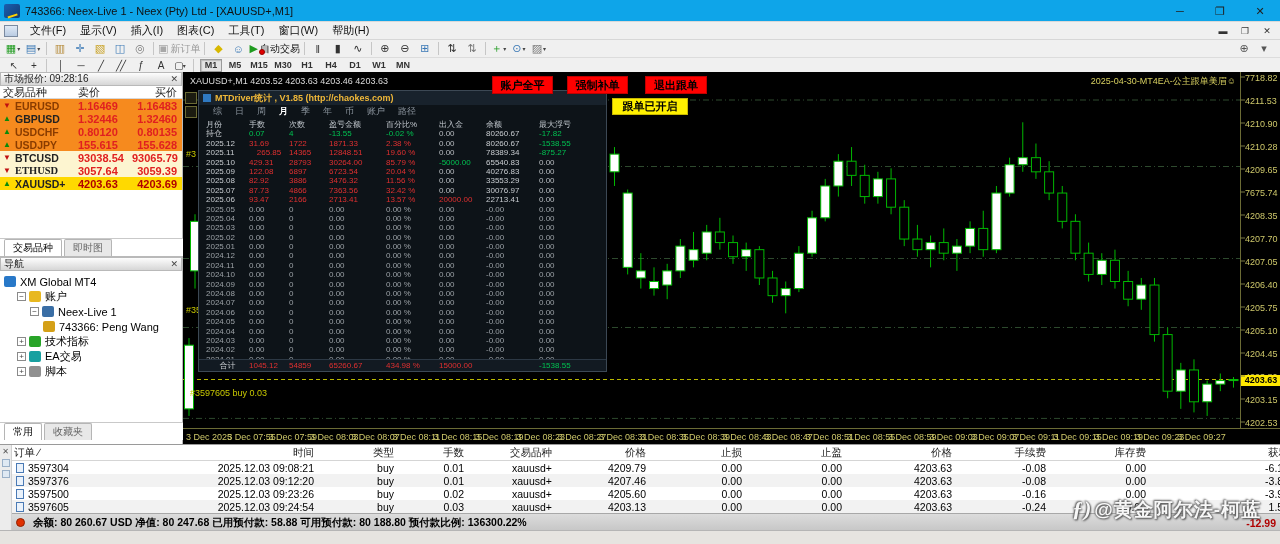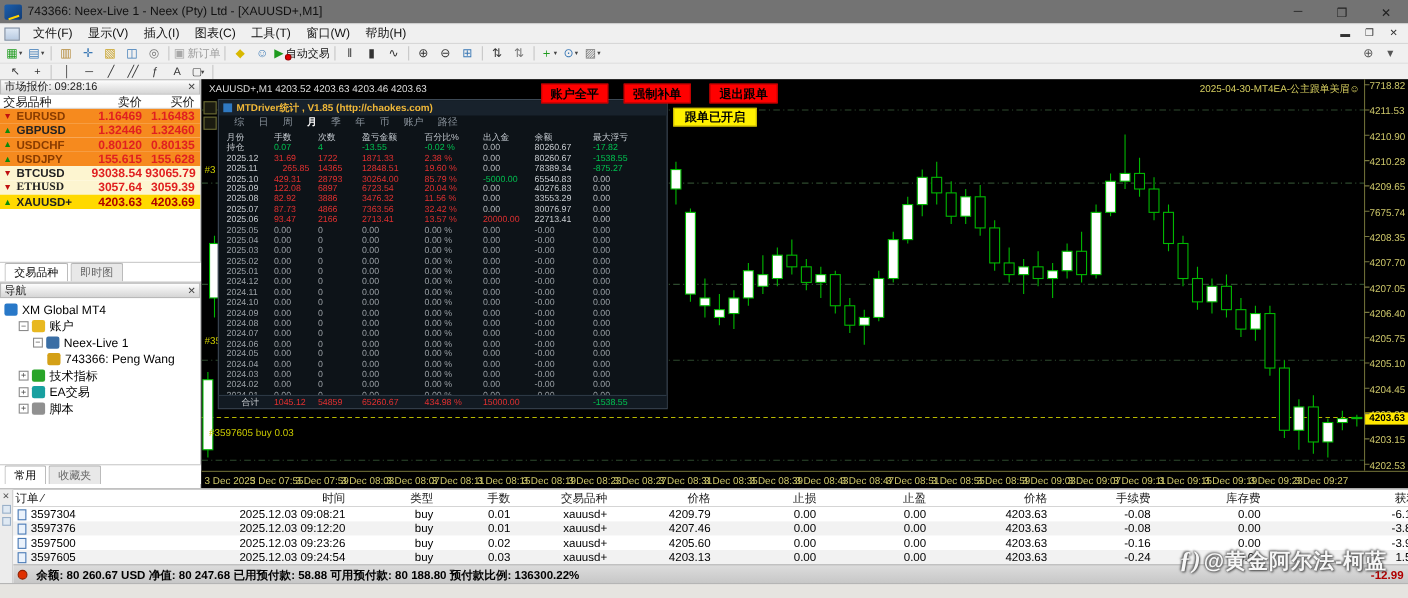--- a/index.html
+++ b/index.html
@@ -1,19 +1,19 @@
 <!DOCTYPE html>
 <html><head>
 <meta charset="utf-8">
 <style>
 *{box-sizing:border-box;margin:0;padding:0}
 html,body{width:1280px;height:544px;overflow:hidden}
 body{position:relative;font-family:"Liberation Sans","DejaVu Sans",sans-serif;background:#f0f0f0;font-size:11px;color:#000}
 
-#titlebar{position:absolute;left:0;top:0;width:1280px;height:22px;background:#737373;border-bottom:1px solid #d9d9d9;display:flex;align-items:center;padding-left:4px}
+#titlebar{position:absolute;left:0;top:0;width:1280px;height:22px;background:#0ea5e9;border-bottom:1px solid #d9d9d9;display:flex;align-items:center;padding-left:4px}
 #titlebar .appicon{width:16px;height:14px;background:linear-gradient(135deg,#1b5fae,#123c74);border-radius:2px;margin-right:5px;position:relative}
 #titlebar .appicon:after{content:"";position:absolute;left:3px;top:7px;width:10px;height:4px;border-bottom:2px solid #ffd200;transform:rotate(-18deg)}
 #titlebar .t{font-size:11px;color:#111}
 .wbtns{position:absolute;right:0;top:0;height:22px;display:flex}
 .wbtn{width:40px;height:22px;display:flex;align-items:center;justify-content:center;font-size:11px;color:#222}
 #menubar{position:absolute;left:0;top:22px;width:1280px;height:18px;background:#f0f0f0;border-bottom:1px solid #d7d7d7;display:flex;align-items:center;padding-left:2px}
 #menubar .chicon{width:14px;height:12px;border:1px solid #7a8aa0;background:linear-gradient(#dfe9f5,#b9cbe2);margin:0 5px 0 2px}
 .menu-item{padding:1px 7px;color:#111}
 .mbtns{position:absolute;right:2px;top:22px;height:18px;display:flex}
 .mbtn{width:22px;height:17px;display:flex;align-items:center;justify-content:center;font-size:9px;color:#333}
@@ -28,21 +28,21 @@
 .tf{min-width:22px;height:13px;display:flex;align-items:center;justify-content:center;font-size:9px;font-weight:bold;color:#333;border:1px solid transparent;margin:0 1px}
 .tf.active{background:#e3e3e3;border:1px solid #9a9a9a;box-shadow:inset 1px 1px 1px #bbb}
 
 .panel-h{height:14px;background:linear-gradient(#fdfdfd,#d6d6d6);border:1px solid #b9b9b9;display:flex;align-items:center;justify-content:space-between;padding:0 3px;font-size:10px;color:#222}
 .panel-h .x{font-size:9px;color:#444}
 #mwatch{position:absolute;left:0;top:72px;width:183px;height:184px;background:#fff;border-right:1px solid #b9b9b9}
 #mw-grid{font-size:11px}
 .mw-headrow,.mw-row{display:flex;height:13px;align-items:center}
 .mw-headrow{border-bottom:1px solid #d8d8d8;color:#222}
 .mw-c1{width:78px;padding-left:3px;display:flex;align-items:center;overflow:hidden}
-.mw-c2{width:54px;text-align:right;padding-right:3px}
+.mw-c2{width:54px;padding-right:3px}
 .mw-c3{width:48px;text-align:right;padding-right:3px}
 .mw-row{font-weight:bold}
 .mw-row .sym{font-size:10.5px}
 .arr{font-size:8px;margin-right:3px;width:9px}
 .mw-tabs{position:absolute;left:0;top:166px;width:183px;height:18px;border-top:1px solid #c9c9c9;display:flex;align-items:flex-end;padding-left:4px;background:#fff}
 .tab{font-size:10px;padding:1px 8px;border:1px solid #b5b5b5;border-bottom:none;background:#e8e8e8;color:#666;border-radius:2px 2px 0 0;margin-right:2px}
 .tab.active{background:#fff;color:#000}
 #navpanel{position:absolute;left:0;top:256px;width:183px;height:188px;background:#fff;border-right:1px solid #b9b9b9;border-top:1px solid #b9b9b9}
 #nav-tree{padding:3px 0 0 4px;font-size:11px}
 .nv-row{display:flex;align-items:center;height:15px;white-space:nowrap}
@@ -240,20 +240,31 @@
         <span style="color: rgb(51, 51, 51); font-size: 10px; letter-spacing: -2px;">ƒ</span>
       </div>
       <div class="tbi" style="height: 13px;">
         <span style="color: rgb(51, 51, 51); font-size: 10px; letter-spacing: -2px;">A</span>
       </div>
       <div class="tbi" style="height: 13px;">
         <span style="color: rgb(51, 51, 51); font-size: 10px; letter-spacing: -2px;">▢</span>
         <span class="caret">▾</span>
       </div>
       <div class="sep"></div>
+    </div>
+  <div id="tb2-tf" style="display:flex;align-items:center;margin-left:2px">
+      <div class="tf active">M1</div>
+      <div class="tf">M5</div>
+      <div class="tf">M15</div>
+      <div class="tf">M30</div>
+      <div class="tf">H1</div>
+      <div class="tf">H4</div>
+      <div class="tf">D1</div>
+      <div class="tf">W1</div>
+      <div class="tf">MN</div>
     </div>
 </div>
 
 <div id="mwatch">
   <div class="panel-h">
     <span>市场报价: 09:28:16</span>
     <span class="x">✕</span>
   </div>
   <div id="mw-grid">
     <div class="mw-headrow">

